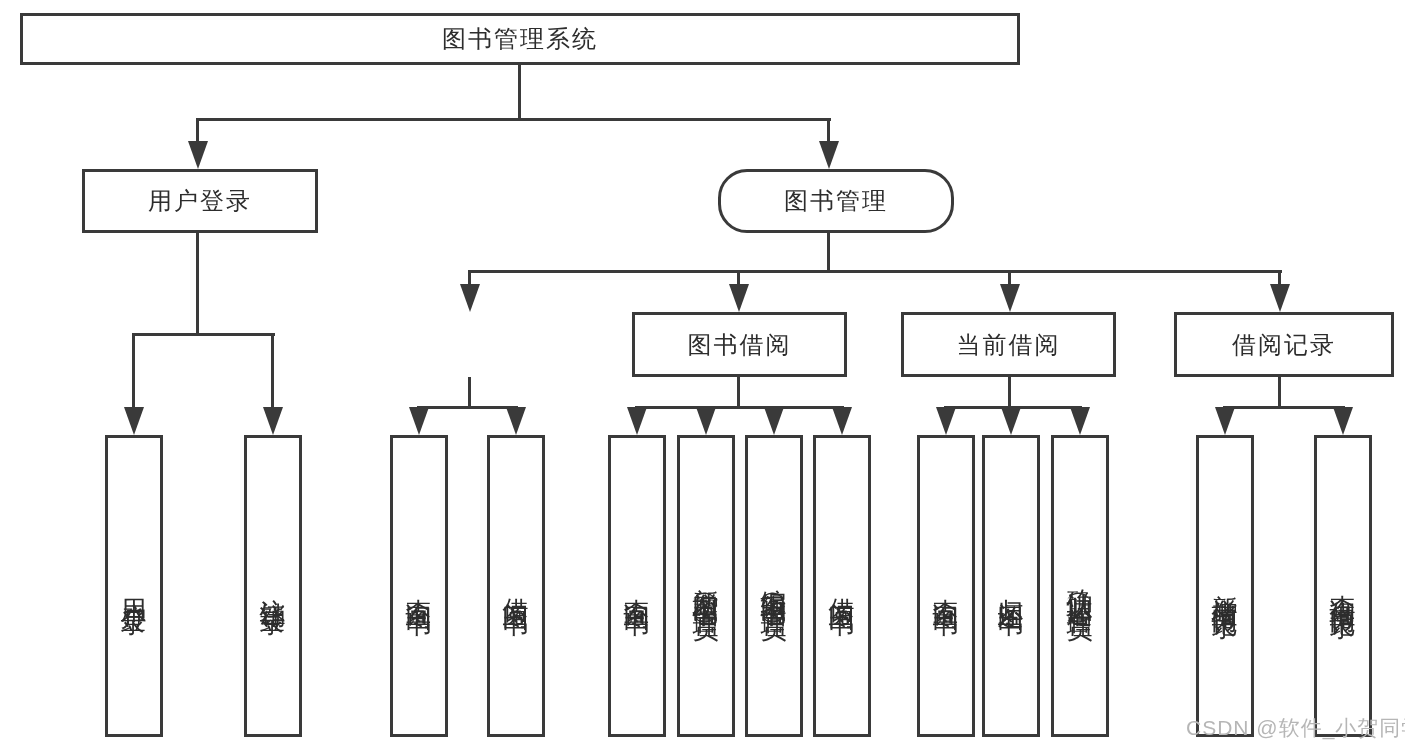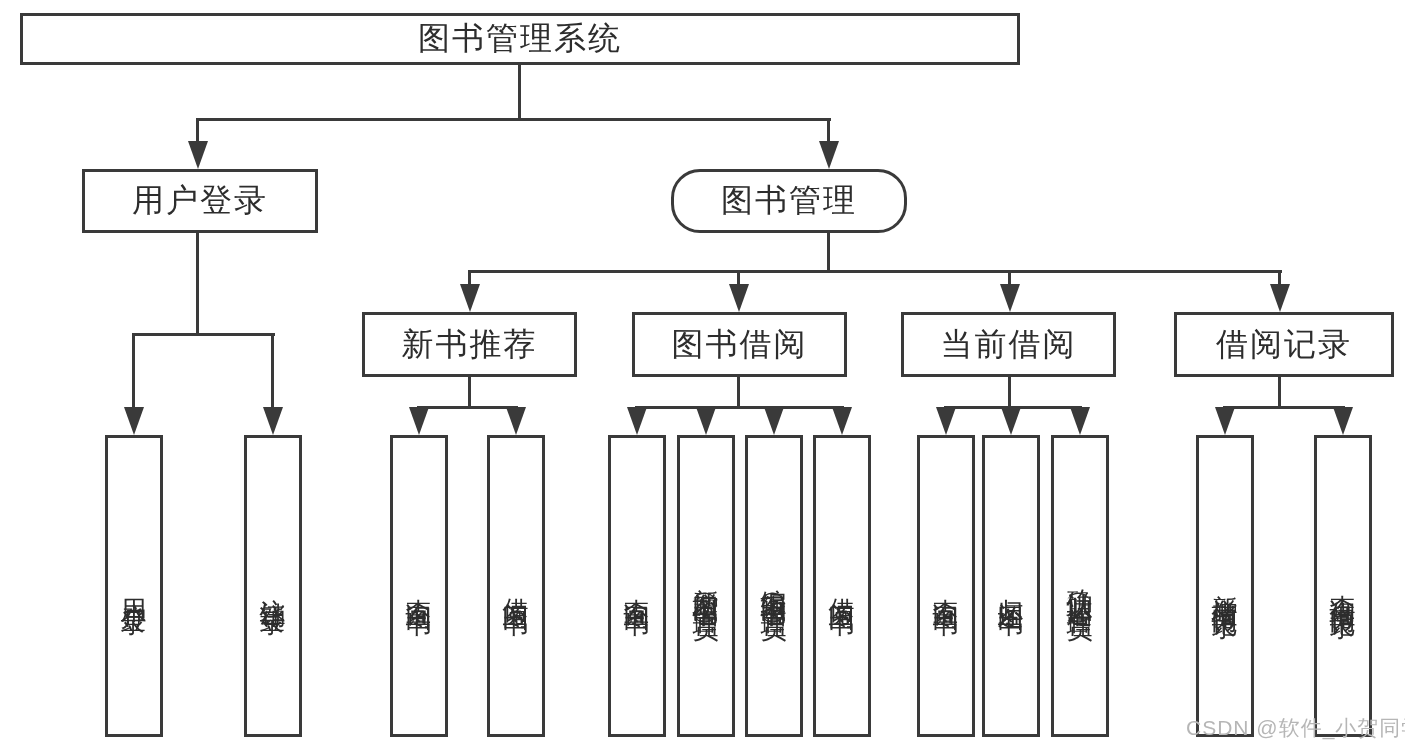--- a/index.html
+++ b/index.html
@@ -20,21 +20,21 @@
   .box{
     position:absolute;
     box-sizing:border-box;
     border:3px solid var(--line);
     background:#fff;
     display:flex;
     align-items:center;
     justify-content:center;
   }
   .label{
-    font-size:32px;
+    font-size:24px;
     letter-spacing:2px;
     color:var(--text);
     white-space:nowrap;
   }
   .root{left:20px;top:13px;width:1000px;height:52px;}
   .l2{top:169px;width:236px;height:64px;}
   .l3{top:312px;width:215px;height:65px;}
   .leaf{top:435px;width:58px;height:302px;}
   .vtext{
     writing-mode:vertical-rl;
@@ -118,27 +118,24 @@
   <div class="arrow" style="left:1225px;top:407px;"></div>
   <div class="arrow" style="left:1343px;top:407px;"></div>
 
   <div class="box root">
     <span class="label">图书管理系统</span>
   </div>
 
   <div class="box l2" style="left:82px;">
     <span class="label">用户登录</span>
   </div>
-  <div class="box l2" style="left:671px;border-radius:29px;">
+  <div class="box l2" style="left:718px;border-radius:29px;">
     <span class="label">图书管理</span>
   </div>
 
-  <div class="box l3" style="left:362px;">
-    <span class="label">新书推荐</span>
-  </div>
   <div class="box l3" style="left:632px;text-align:right;">
     <span class="label">图书借阅</span>
   </div>
   <div class="box l3" style="left:901px;">
     <span class="label">当前借阅</span>
   </div>
   <div class="box l3" style="left:1174px;width:220px;">
     <span class="label">借阅记录</span>
   </div>
 

